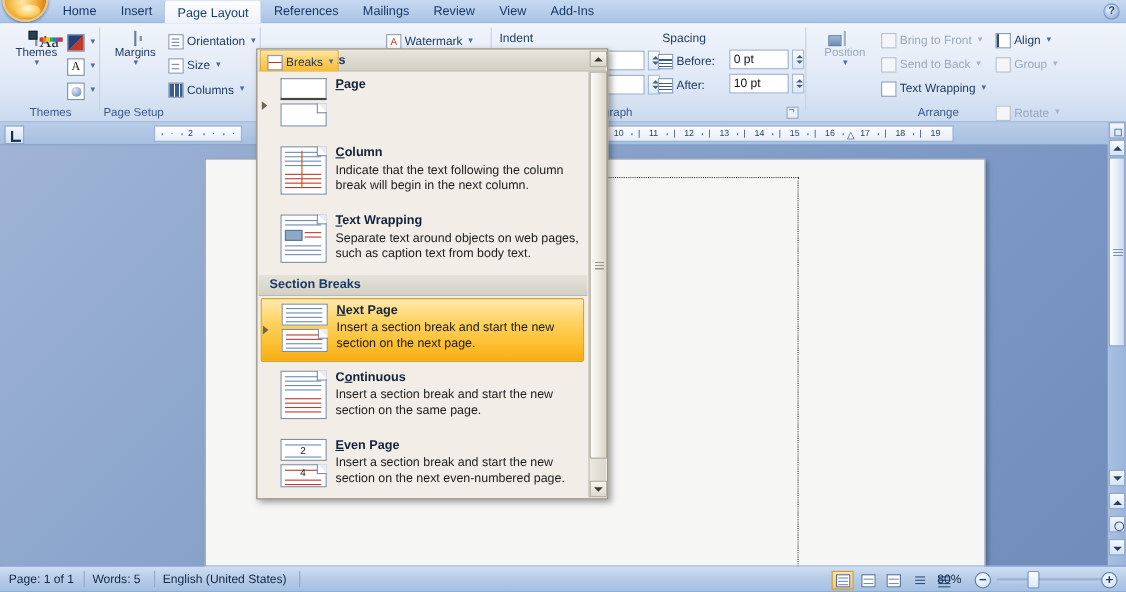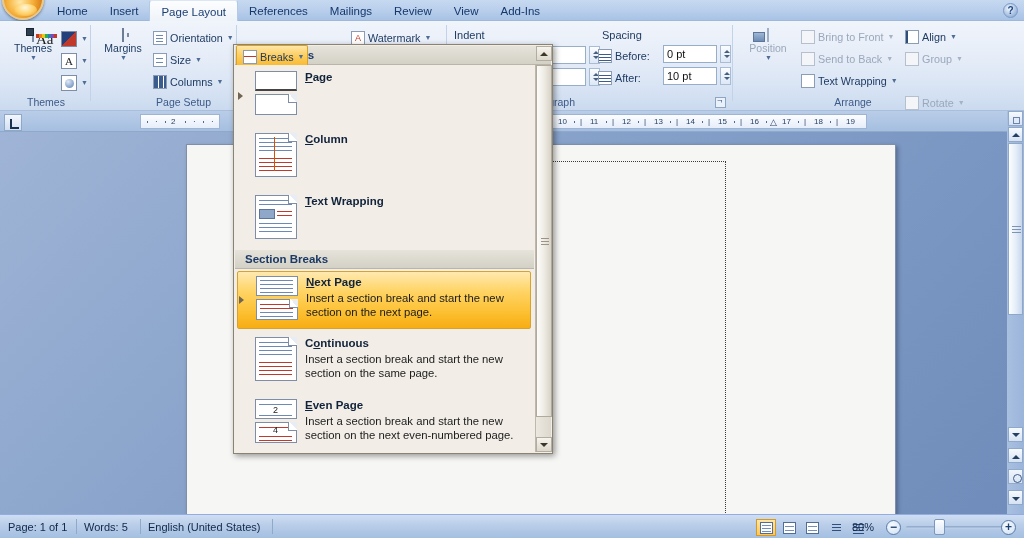--- a/index.html
+++ b/index.html
@@ -301,21 +301,21 @@
             <i class="ln" style="top:8px;"></i>
         </span>
         <span>Size</span>
         <span class="caret">▼</span>
       </div>
       <div class="smallbtn" style="left:56px; top:49px;">
         <span class="ibox sm" style="background:linear-gradient(to right,#3b5c8c 0 4px,#fff 4px 5px,#3b5c8c 5px 9px,#fff 9px 10px,#3b5c8c 10px 14px);"></span>
         <span>Columns</span>
         <span class="caret">▼</span>
       </div>
-      <div class="group-label" style="text-align:right; padding-right:23px;">Page Setup</div>
+      <div class="group-label" style="text-align:left; padding-right:23px;">Page Setup</div>
     </div>
     <div class="group-sep" style="left:236px;"></div>
 
     <div class="smallbtn" style="left:240px; top:25px; z-index:46;">
       <span class="ibox sm" style="background:linear-gradient(to bottom,#fff 0 5px,#c0392b 5px 6px,#fff 6px 14px);"></span>
       <span>Breaks</span>
       <span class="caret">▼</span>
     </div>
     <div class="breaks-btn-active"></div>
 
@@ -531,37 +531,39 @@
             <span class="l" style="top:16px;"></span>
           <span class="l lr" style="top:24px;"></span>
             <span class="l lr" style="top:28px;"></span>
           <span class="l lr" style="top:32px;"></span>
             <span class="l lr" style="top:36px;"></span>
           <span style="position:absolute;left:18px;top:3px;width:1px;height:34px;background:#d35400;"></span>
           <span class="corner"></span>
         </span>
       </span>
       <span class="mi-title"><u>C</u>olumn</span>
+      <span class="mi-desc">Indicate that the text following the column break will begin in the next column.</span>
     </div>
 
     <div class="menu-item" style="top:146px; height:58px;">
       <span class="mi-icon">
         <span class="pg" style="left:6px; top:0; width:42px; height:44px;">
           <span class="l" style="top:4px;"></span>
             <span class="l" style="top:8px;"></span>
           <span style="position:absolute;left:3px;top:13px;width:16px;height:10px;background:#8fa8c9;border:1px solid #5c7499;"></span>
           <span class="l lr" style="top:15px;left:21px;"></span>
           <span class="l lr" style="top:19px;left:21px;"></span>
           <span class="l" style="top:27px;"></span>
             <span class="l" style="top:31px;"></span>
           <span class="l" style="top:35px;"></span>
           <span class="corner"></span>
         </span>
       </span>
       <span class="mi-title"><u>T</u>ext Wrapping</span>
+      <span class="mi-desc">Separate text around objects on web pages, such as caption text from body text.</span>
     </div>
 
     <div class="menu-header" style="top:205px; left:1px; right:18px;">Section Breaks</div>
 
     <div class="menu-item selected" style="top:226px; height:58px;">
       <span class="mi-arrow"></span>
       <span class="mi-icon">
         <span class="pg" style="left:6px; top:0; width:42px; height:20px;">
           <span class="l" style="top:3px;"></span>
             <span class="l" style="top:7px;"></span>

